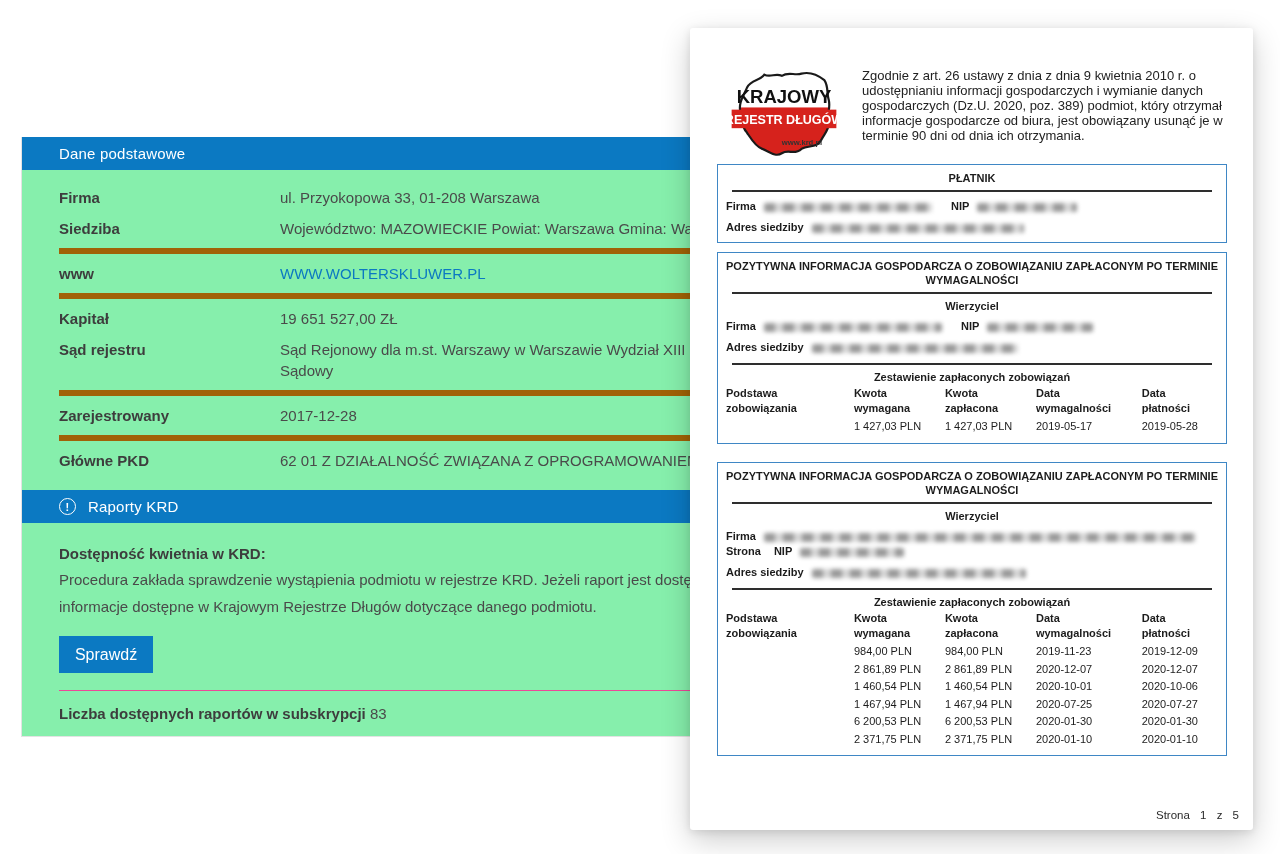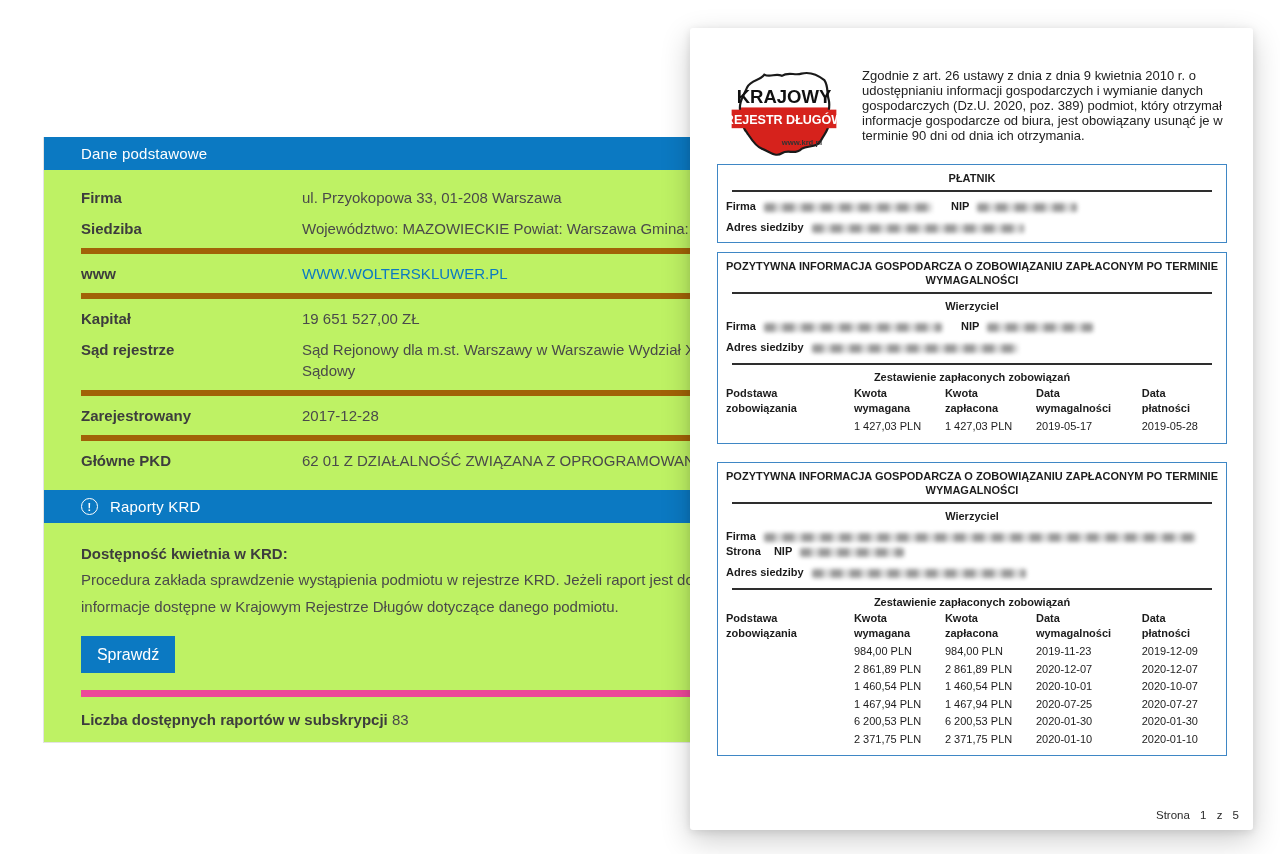--- a/index.html
+++ b/index.html
@@ -1,21 +1,21 @@
 <!DOCTYPE html>
 <html style="--accent: #0b79c2; --link: #0b79c2; --box-border: #3f87c5; --logo-red: #d6221c;"><head>
 <meta charset="utf-8">
 <style>
   * { margin:0; padding:0; box-sizing:border-box; }
   html,body { width:1280px; height:854px; background:#ffffff; overflow:hidden;
               font-family:"Liberation Sans","DejaVu Sans",sans-serif; }
   body { position:relative; }
 
   
-  .card { position:absolute; left:43px; width:1152px; background:#bef264;
+  .card { position:absolute; left:21px; width:1152px; background:#86efac;
           border:1px solid #e3e3e3; border-top:none; }
   .card-header { height:33px; background:var(--accent); color:#fff;
                  display:flex; align-items:center; padding-left:37px;
                  font-size:15px; letter-spacing:.2px; }
   .card-body { padding:12px 37px 14px 37px; font-size:15px; color:#4a4a4a; }
 
   .info-icon { width:17px; height:17px; border:1.6px solid #fff; border-radius:50%;
                display:inline-flex; align-items:center; justify-content:center;
                font-size:11px; font-weight:bold; margin-right:12px; margin-left:-20px; }
 
@@ -26,21 +26,21 @@
   .d-value .line { white-space:nowrap; }
   .d-value .line:empty { display:none; }
   a.www-link { color:var(--link); text-decoration:none; }
 
   .bold-line { font-weight:bold; color:#3d3d3d; margin:10px 0 4px; }
   .para-line { white-space:nowrap; line-height:27px; }
   .check-btn { display:inline-flex; align-items:center; justify-content:center;
                margin-top:16px; width:94px; height:37px; background:var(--accent);
                color:#fff; font-size:16px; border:none; cursor:pointer;
                font-family:inherit; }
-  .liczba-sep { border-top:7px solid #ec4899; margin-top:17px; padding-top:14px; }
+  .liczba-sep { border-top:1px solid #ec4899; margin-top:17px; padding-top:14px; }
   .liczba-label { font-weight:bold; color:#3d3d3d; }
 
   
   .doc { position:absolute; left:690px; top:28px; width:563px; height:802px;
          background:#fff; z-index:10; border-radius:3px;
          box-shadow:0 10px 30px rgba(0,0,0,.20), 0 2px 8px rgba(0,0,0,.10); }
 
   .logo-wrap { position:absolute; left:38px; top:38px; width:112px; height:96px; }
   .legal { position:absolute; left:172px; top:40px; width:382px; font-size:13px;
            line-height:15px; color:#222; }
@@ -100,21 +100,21 @@
     </div>
 
     <div class="d-row sep">
       <div class="d-label">Kapitał</div>
       <div class="d-value">
         <div class="line">19 651 527,00 ZŁ</div>
       </div>
     </div>
 
     <div class="d-row">
-      <div class="d-label">Sąd rejestrze</div>
+      <div class="d-label">Sąd rejestru</div>
       <div class="d-value">
         <div class="line">Sąd Rejonowy dla m.st. Warszawy w Warszawie Wydział XIII Gospodarczy Krajowy Rejestr</div>
         <div class="line">Sądowy</div>
       </div>
     </div>
 
     <div class="d-row sep">
       <div class="d-label">Zarejestrowany</div>
       <div class="d-value">
         <div class="line">2017-12-28</div>
@@ -286,21 +286,21 @@
         <div>2 861,89 PLN</div>
         <div>2 861,89 PLN</div>
         <div>2020-12-07</div>
         <div>2020-12-07</div>
       </div>
       <div class="tbl-row">
         <div></div>
         <div>1 460,54 PLN</div>
         <div>1 460,54 PLN</div>
         <div>2020-10-01</div>
-        <div>2020-10-07</div>
+        <div>2020-10-06</div>
       </div>
       <div class="tbl-row">
         <div></div>
         <div>1 467,94 PLN</div>
         <div>1 467,94 PLN</div>
         <div>2020-07-25</div>
         <div>2020-07-27</div>
       </div>
       <div class="tbl-row">
         <div></div>

